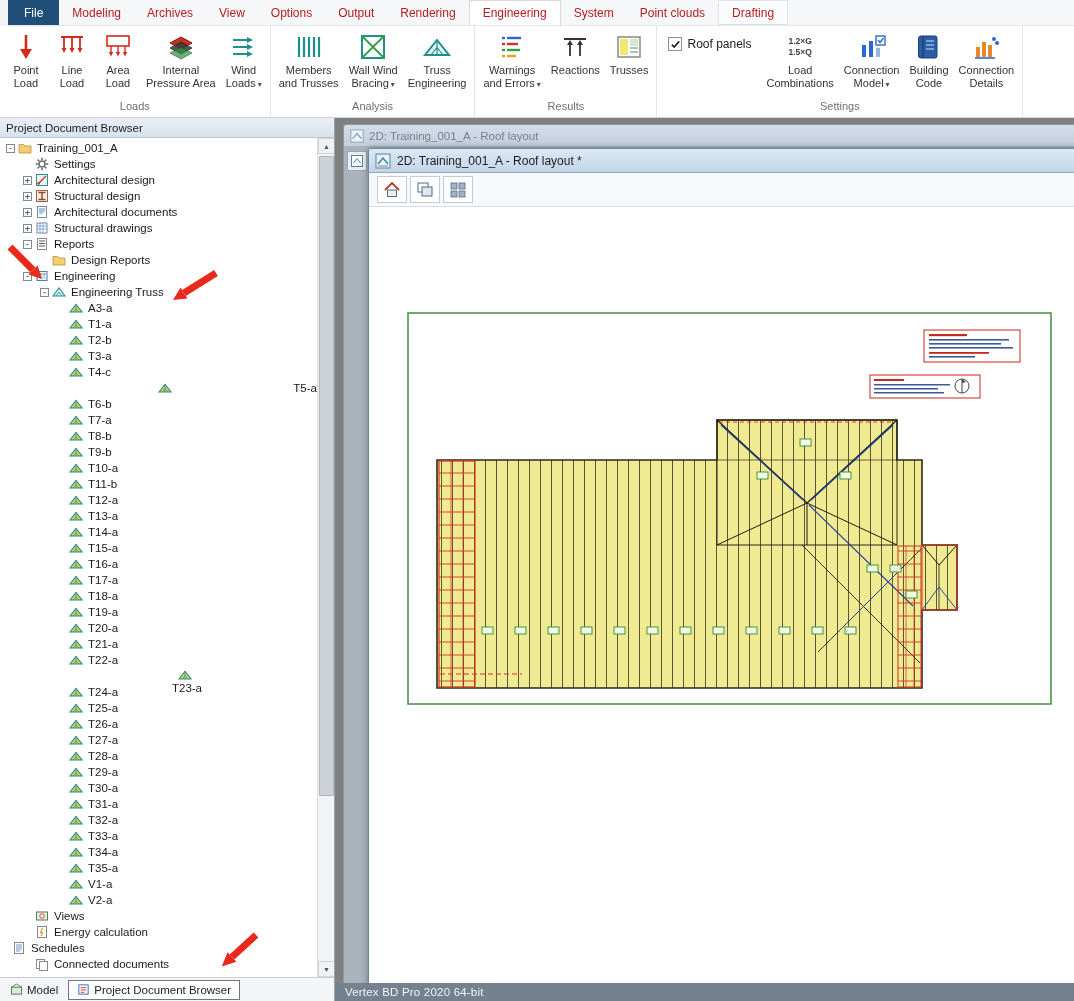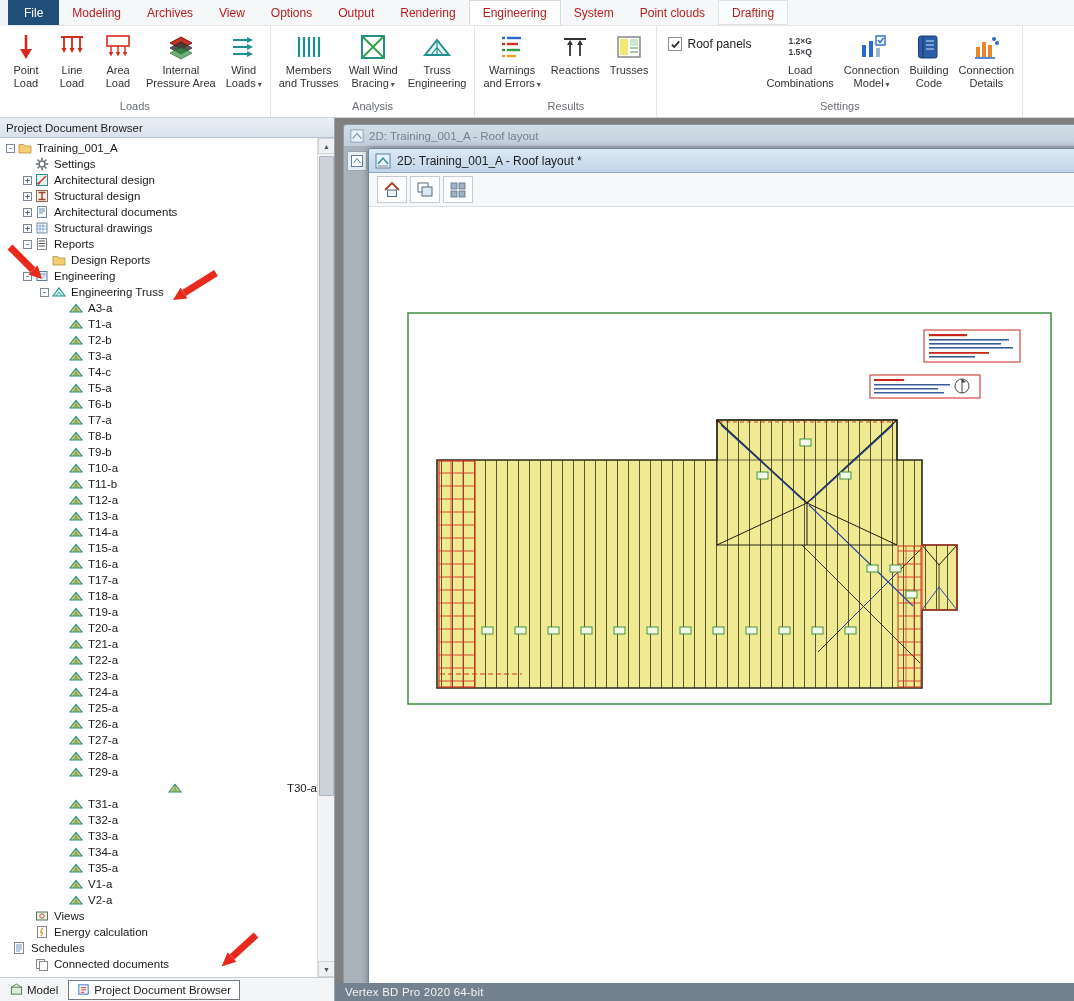--- a/index.html
+++ b/index.html
@@ -484,21 +484,21 @@
           <div class="trow" style="padding-left: 57px;">
             <span class="exp-spacer"></span>
             <span class="ticon">
               <svg viewBox="0 0 14 14">
                 <path d="M1 11 L7 3.5 L13 11 Z" fill="#f3cf52" stroke="#1f8f8f" stroke-width="1.1"></path>
                 <path d="M4.2 11 L7 7.4 L9.8 11 M7 3.5 V11" fill="none" stroke="#1f8f8f" stroke-width="0.7"></path>
               </svg>
             </span>
             <span class="tlabel">T4-c</span>
           </div>
-          <div class="trow" style="padding-left: 57px;">
+          <div class="trow" style="padding-left: 29px; justify-content: space-between;">
             <span class="exp-spacer"></span>
             <span class="ticon">
               <svg viewBox="0 0 14 14">
                 <path d="M1 11 L7 3.5 L13 11 Z" fill="#f3cf52" stroke="#1f8f8f" stroke-width="1.1"></path>
                 <path d="M4.2 11 L7 7.4 L9.8 11 M7 3.5 V11" fill="none" stroke="#1f8f8f" stroke-width="0.7"></path>
               </svg>
             </span>
             <span class="tlabel">T5-a</span>
           </div>
           <div class="trow" style="padding-left: 57px;">
@@ -664,21 +664,21 @@
           <div class="trow" style="padding-left: 57px;">
             <span class="exp-spacer"></span>
             <span class="ticon">
               <svg viewBox="0 0 14 14">
                 <path d="M1 11 L7 3.5 L13 11 Z" fill="#f3cf52" stroke="#1f8f8f" stroke-width="1.1"></path>
                 <path d="M4.2 11 L7 7.4 L9.8 11 M7 3.5 V11" fill="none" stroke="#1f8f8f" stroke-width="0.7"></path>
               </svg>
             </span>
             <span class="tlabel">T22-a</span>
           </div>
-          <div class="trow" style="padding-left: 57px;">
+          <div class="trow" style="padding-left: 57px; flex-direction: column;">
             <span class="exp-spacer"></span>
             <span class="ticon">
               <svg viewBox="0 0 14 14">
                 <path d="M1 11 L7 3.5 L13 11 Z" fill="#f3cf52" stroke="#1f8f8f" stroke-width="1.1"></path>
                 <path d="M4.2 11 L7 7.4 L9.8 11 M7 3.5 V11" fill="none" stroke="#1f8f8f" stroke-width="0.7"></path>
               </svg>
             </span>
             <span class="tlabel">T23-a</span>
           </div>
           <div class="trow" style="padding-left: 57px;">
@@ -734,21 +734,21 @@
           <div class="trow" style="padding-left: 57px;">
             <span class="exp-spacer"></span>
             <span class="ticon">
               <svg viewBox="0 0 14 14">
                 <path d="M1 11 L7 3.5 L13 11 Z" fill="#f3cf52" stroke="#1f8f8f" stroke-width="1.1"></path>
                 <path d="M4.2 11 L7 7.4 L9.8 11 M7 3.5 V11" fill="none" stroke="#1f8f8f" stroke-width="0.7"></path>
               </svg>
             </span>
             <span class="tlabel">T29-a</span>
           </div>
-          <div class="trow" style="padding-left: 57px; justify-content: space-between;">
+          <div class="trow" style="padding-left: 57px;">
             <span class="exp-spacer"></span>
             <span class="ticon">
               <svg viewBox="0 0 14 14">
                 <path d="M1 11 L7 3.5 L13 11 Z" fill="#f3cf52" stroke="#1f8f8f" stroke-width="1.1"></path>
                 <path d="M4.2 11 L7 7.4 L9.8 11 M7 3.5 V11" fill="none" stroke="#1f8f8f" stroke-width="0.7"></path>
               </svg>
             </span>
             <span class="tlabel">T30-a</span>
           </div>
           <div class="trow" style="padding-left: 57px;">

